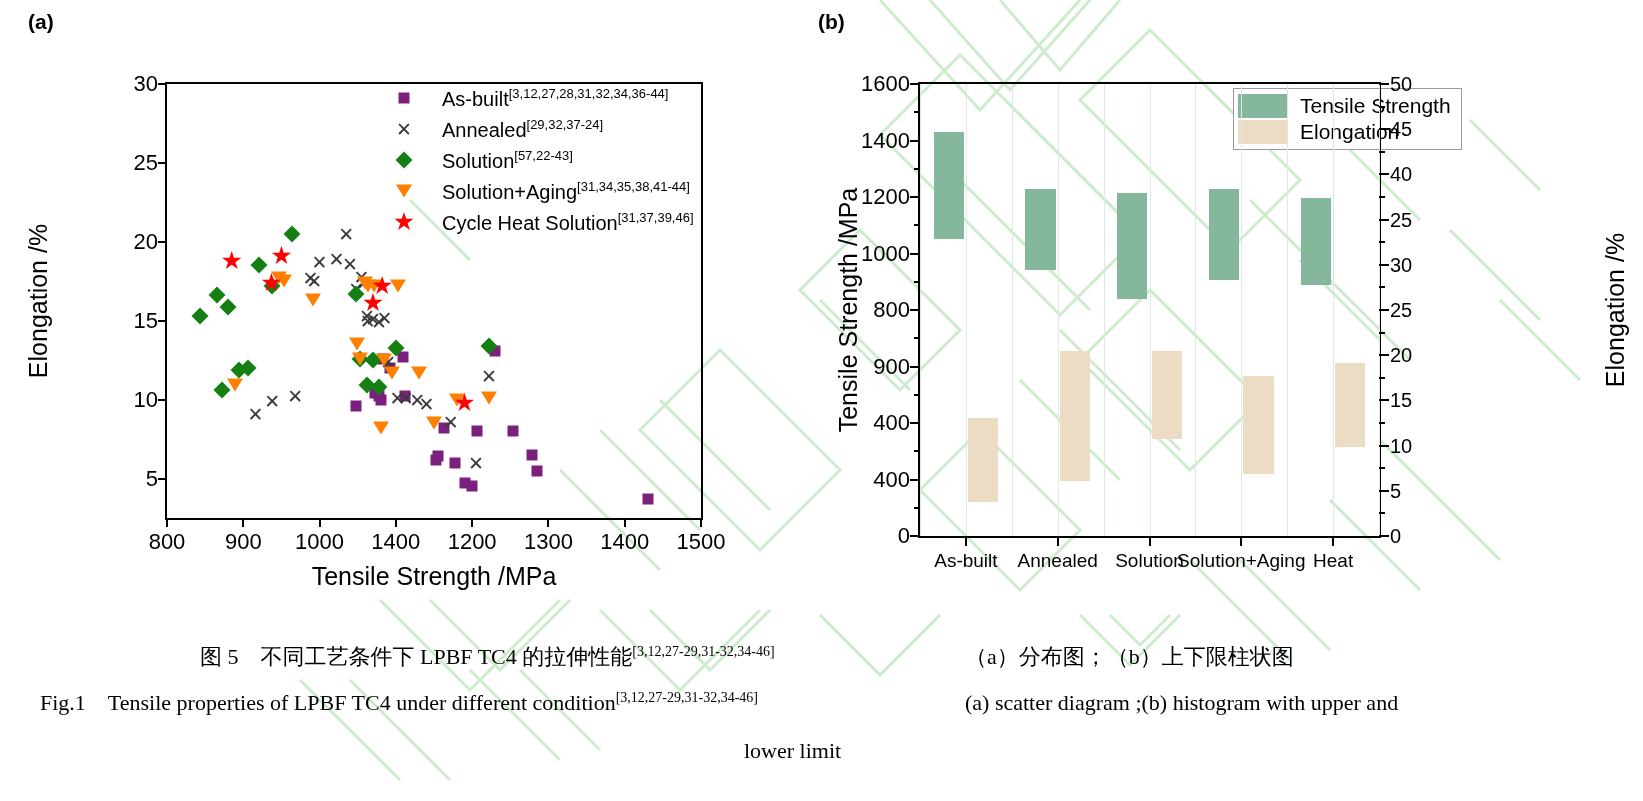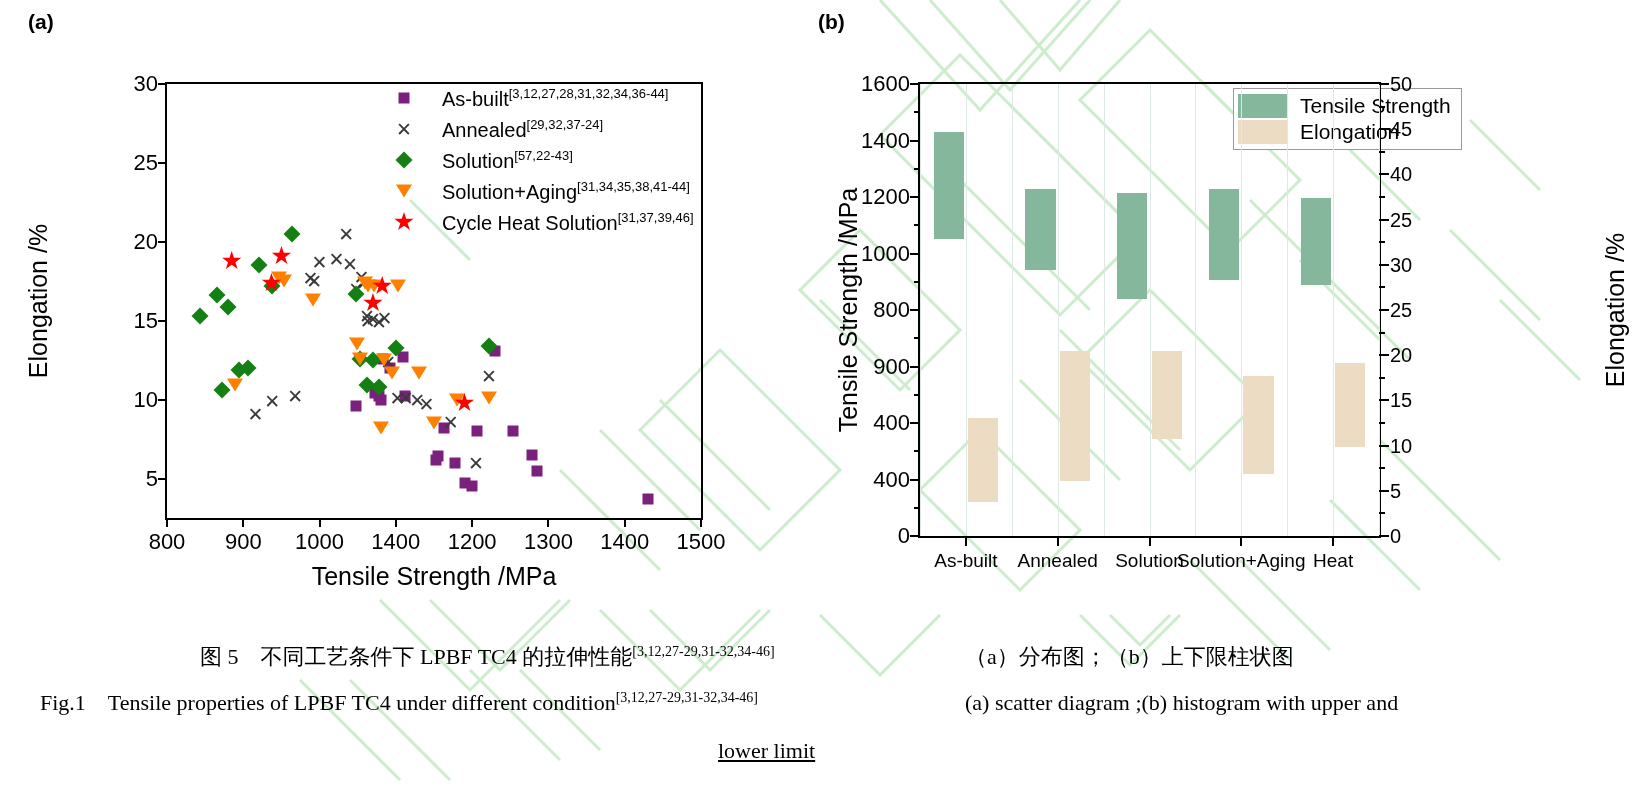--- a/index.html
+++ b/index.html
@@ -59,21 +59,21 @@
   .leg-row-b{display:flex;align-items:center;height:26px;}
   .leg-swatch{width:50px;height:24px;margin-right:12px;}
   .leg-label-b{font-size:21px;}
 
   
   .cap{position:absolute;z-index:5;font-family:"Liberation Serif",serif;}
   #cap-cn{left:200px;top:642px;font-size:22px;white-space:nowrap;}
   #cap-cn-b{left:965px;top:642px;font-size:22px;white-space:nowrap;}
   #cap-en{left:40px;top:690px;font-size:22px;white-space:nowrap;}
   #cap-en-b{left:965px;top:690px;font-size:22px;white-space:nowrap;}
-  #cap-en-2{left:718px;top:738px;font-size:22px;white-space:nowrap;text-decoration:underline;}
+  #cap-en-2{left:744px;top:738px;font-size:22px;white-space:nowrap;}
   .sup-s{font-size:14px;vertical-align:super;}
 </style>
 </head>
 <body>
 
 <svg class="wm" viewBox="0 0 1643 801" xmlns="http://www.w3.org/2000/svg">
   <g fill="none" stroke="#cdeccd" stroke-width="3">
     <path d="M880 0 L980 110 L1080 0"></path>
     <path d="M930 0 L1010 90 L1090 0"></path>
     <path d="M1000 0 L1060 70 L1120 0"></path>

